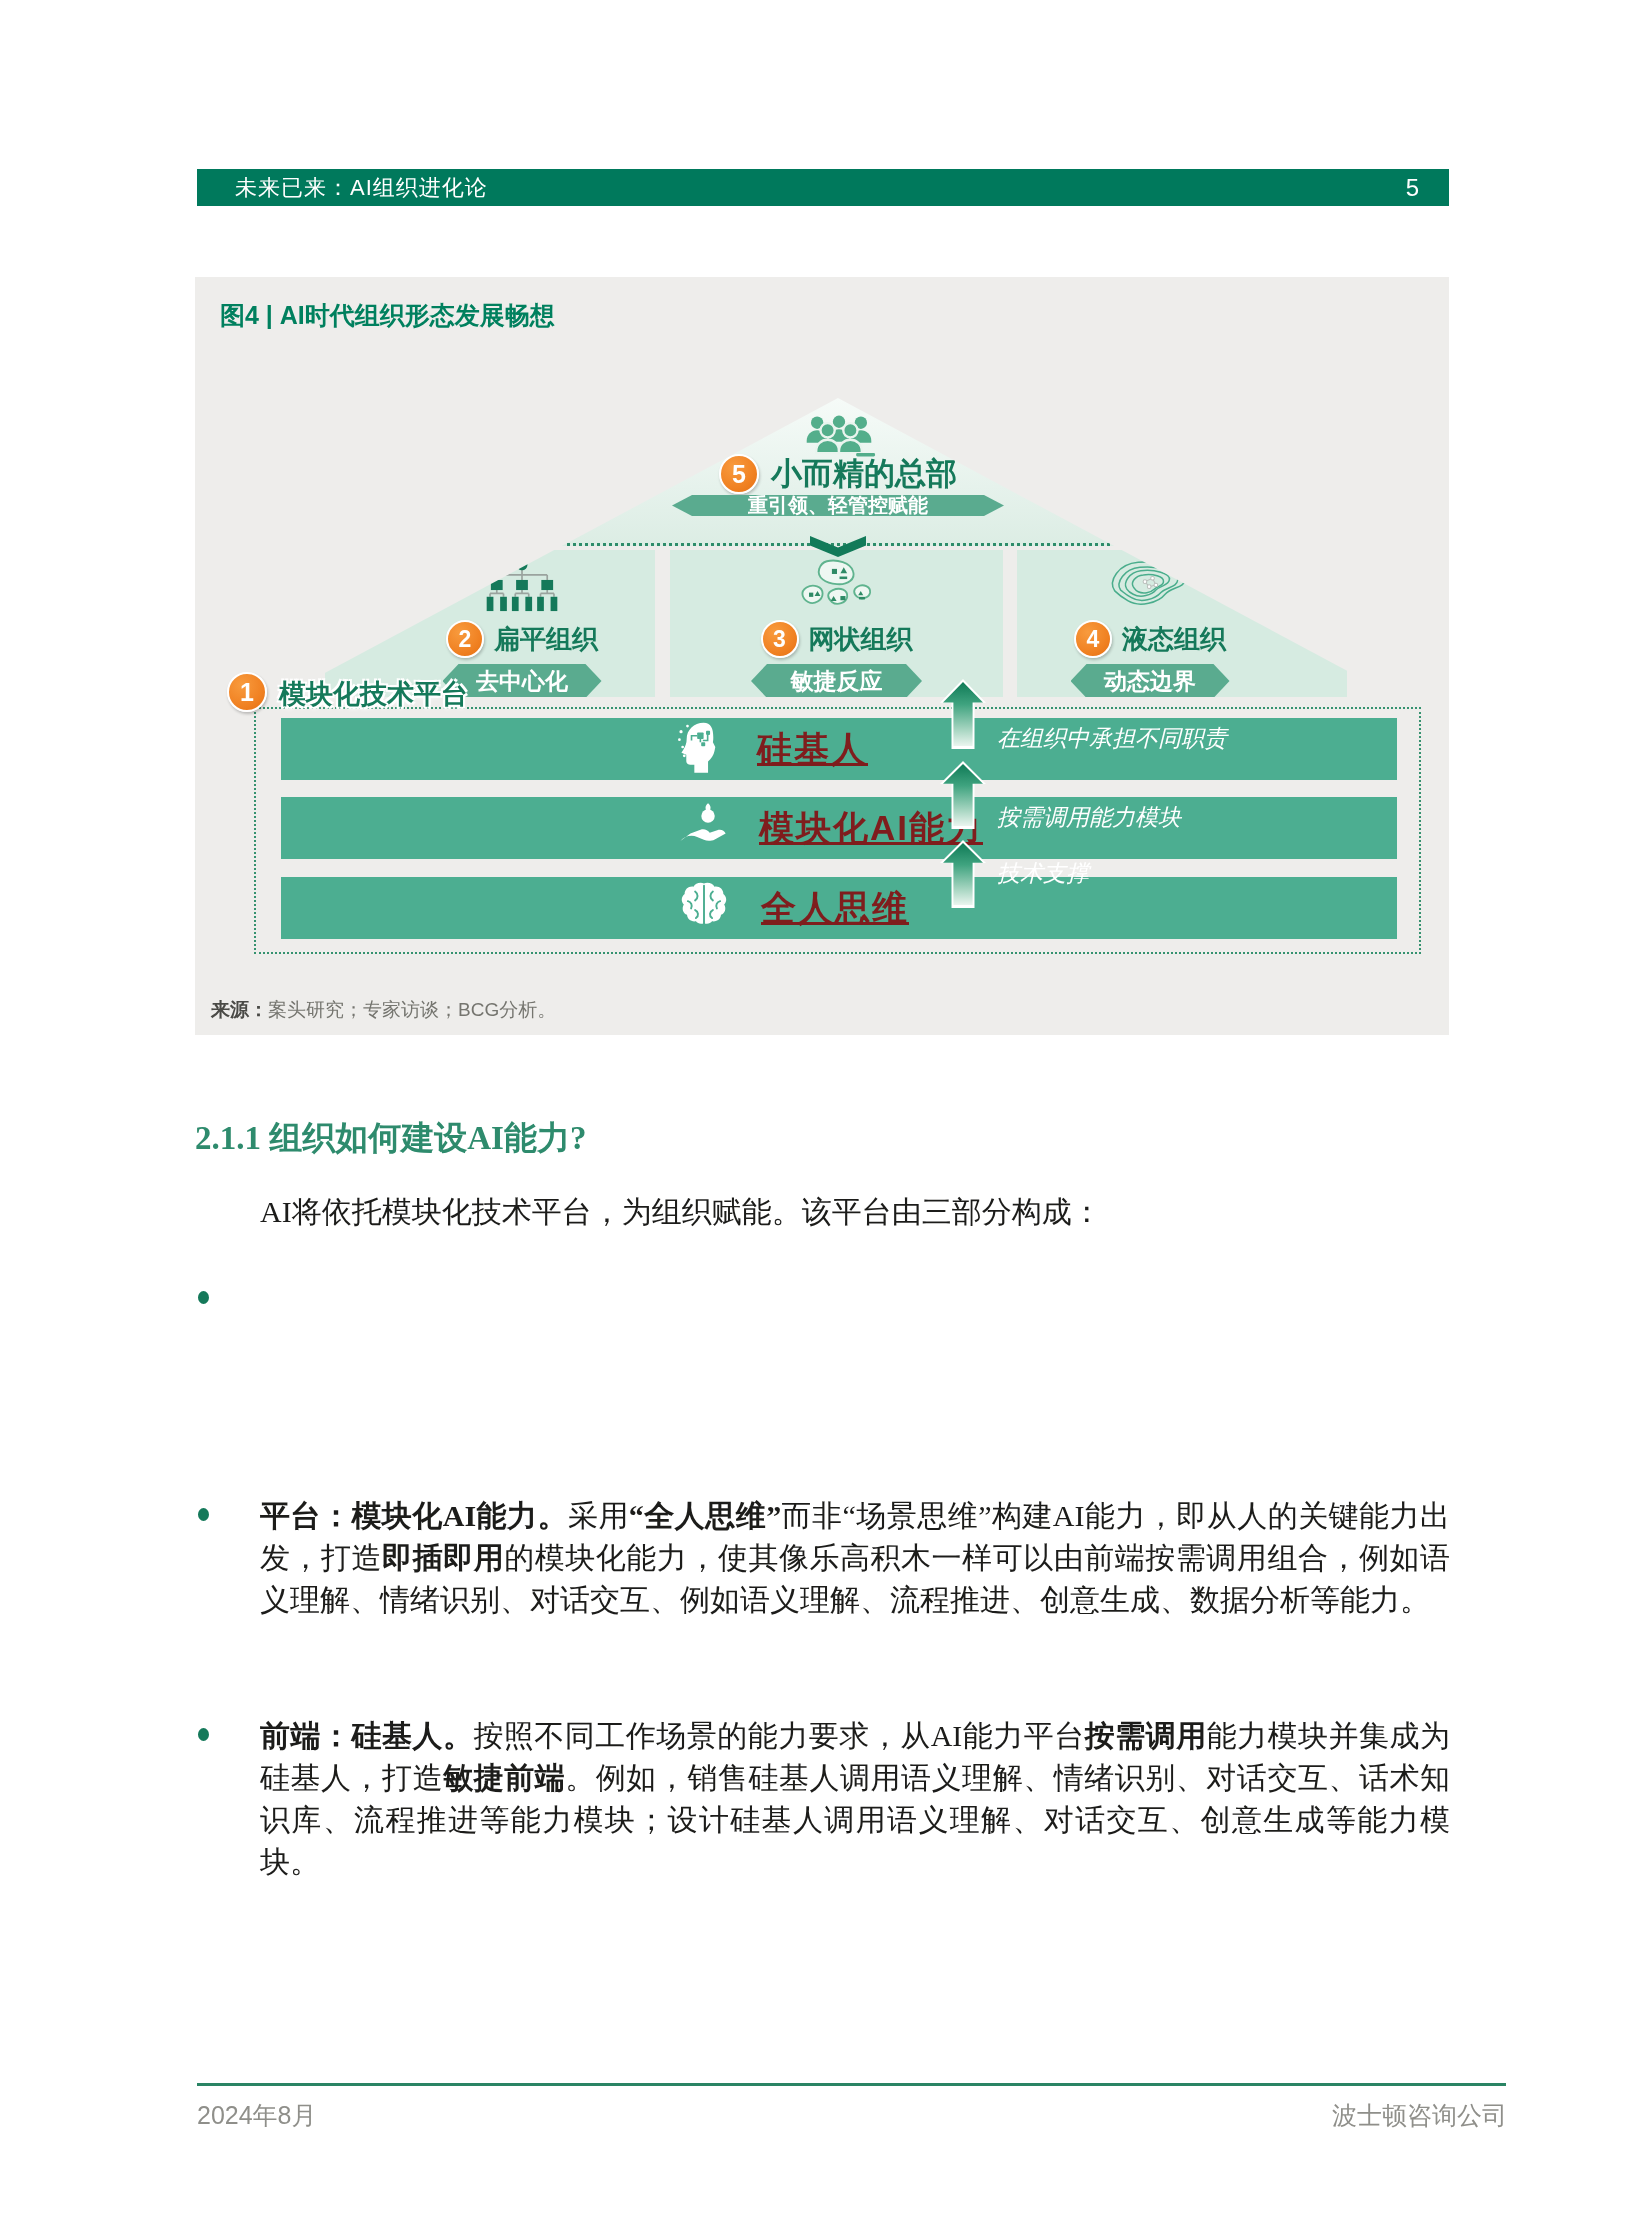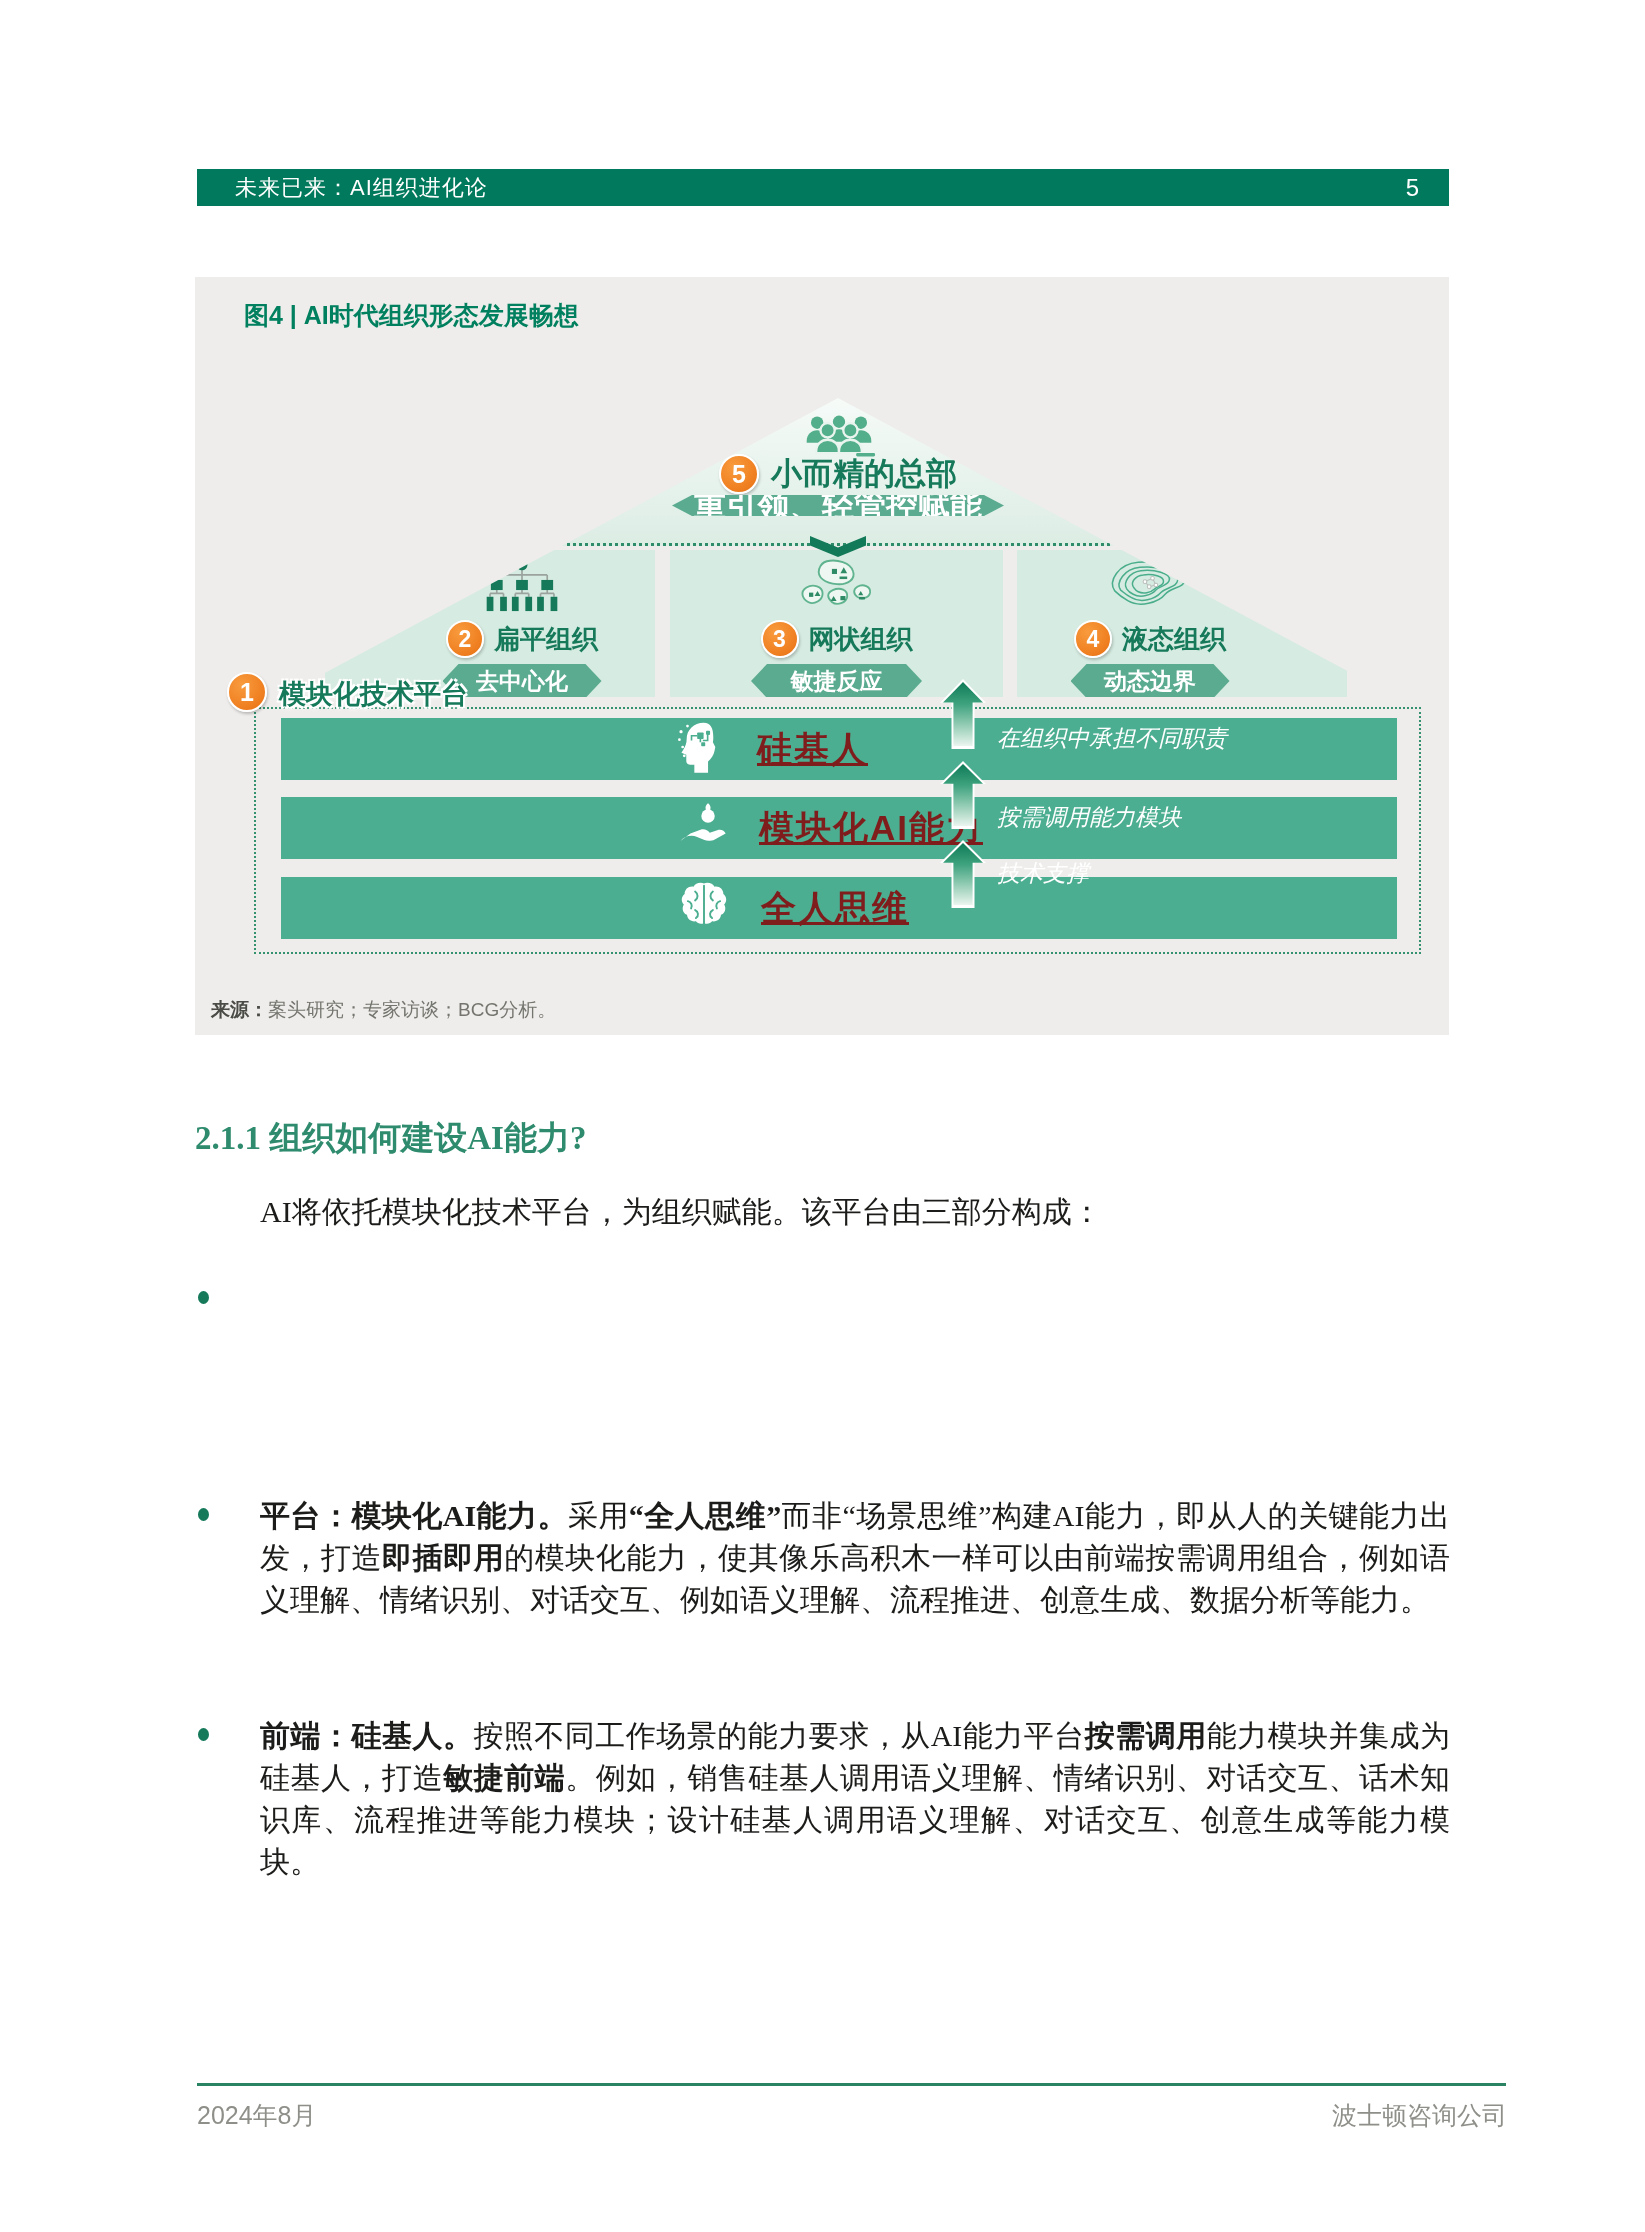--- a/index.html
+++ b/index.html
@@ -9,38 +9,38 @@
 
   
   .header-bar{left:197px;top:169px;width:1252px;height:37px;background:#00795c;color:#fff;
     display:flex;align-items:center;justify-content:space-between;box-sizing:border-box;
     padding:0 30px 0 38px;}
   .header-title{font-size:22px;letter-spacing:1px;}
   .header-page{font-size:24px;}
 
   
   .fig-panel{left:195px;top:277px;width:1254px;height:758px;background:#eeedeb;}
-  .fig-title{left:25px;top:22px;font-size:25px;font-weight:bold;color:#00805e;margin-left:24px;}
+  .fig-title{left:25px;top:22px;font-size:25px;font-weight:bold;color:#00805e;}
 
   .pyramid{left:85px;top:121px;width:1116px;height:299px;
     clip-path:polygon(50% 0,100% 100%,0 100%);}
   .apex-fill{left:0;top:0;width:100%;height:148px;
     background:linear-gradient(180deg,#f6fbf8 0%,#e6f2ec 60%,#dcede4 100%);}
   .apex-icon{left:521px;top:16px;width:76px;height:44px;}
   .apex-row{left:0;right:0;top:55px;height:42px;display:flex;justify-content:center;
     align-items:center;gap:12px;}
   .num-circle{width:40px;height:40px;border-radius:50%;color:#fff;font-weight:bold;
     display:flex;align-items:center;justify-content:center;font-size:25px;flex:0 0 auto;
     background:radial-gradient(circle at 35% 30%,#f89b3e,#f08122 62%,#e56f12);
     border:2px solid #ffffff;box-shadow:1px 2px 3px rgba(0,0,0,.22);box-sizing:border-box;}
   .num-circle.small{width:38px;height:38px;font-size:23px;}
   .org-title{font-size:31px;font-weight:bold;color:#15795a;}
   .ribbon{background:#5aab8f;color:#fff;font-weight:bold;display:flex;align-items:center;
     justify-content:center;}
-  .apex-ribbon{left:392px;top:97px;width:332px;height:21px;font-size:32px;
+  .apex-ribbon{left:392px;top:97px;width:332px;height:21px;font-size:20px;
     clip-path:polygon(20px 0,calc(100% - 20px) 0,100% 50%,calc(100% - 20px) 100%,20px 100%,0 50%);}
   .dotted-line{left:287px;top:145px;width:543px;height:0;border-top:3px dotted #2e8c6a;}
   .chevron-down{left:530px;top:138px;width:56px;height:21px;background:#127a59;z-index:3;
     clip-path:polygon(0 0,50% 55%,100% 0,100% 45%,50% 100%,0 45%);}
 
   .org-box{top:152px;height:147px;background:#d6ebe1;}
   .org-box .wrap{position:absolute;left:0;right:0;top:2px;display:flex;flex-direction:column;
     align-items:center;}
   .wrap .icon-zone{height:66px;display:flex;align-items:center;justify-content:center;}
   .wrap .row{height:42px;display:flex;align-items:center;gap:10px;}

